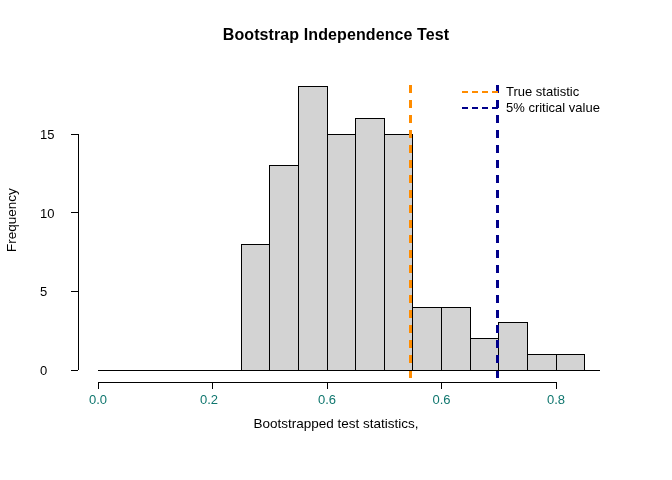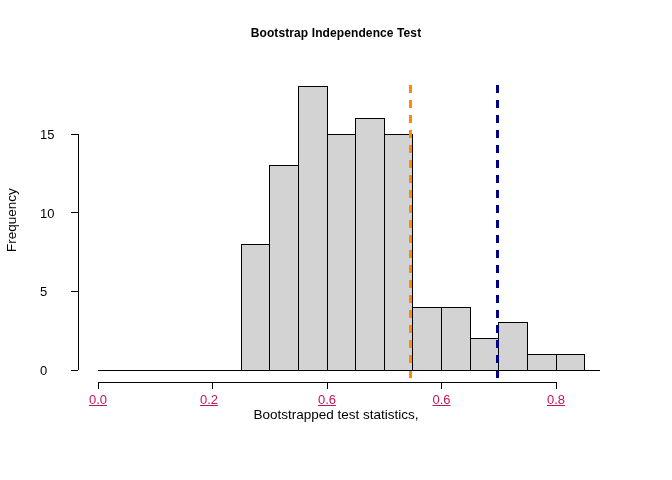--- a/index.html
+++ b/index.html
@@ -20,21 +20,21 @@
     height: 480px;
     background: #ffffff;
   }
   
   .plot-title {
     position: absolute;
     left: 0;
     top: 26px;
     width: 672px;
     text-align: center;
-    font-size: 12px;
+    font-size: 16px;
     font-weight: bold;
     letter-spacing: 0.1px;
     color: #000000;
   }
   
   .panel {
     position: absolute;
     left: 0;
     top: 0;
     width: 672px;
@@ -45,44 +45,43 @@
     left: 0;
     top: 0;
     width: 672px;
     height: 480px;
     display: block;
   }
   
   .xtick-label {
     position: absolute;
     font-size: 13px;
-    color: #be185d;
+    color: #0f766e;
     text-align: left;
     transform: translateX(-50%);
     white-space: nowrap;
-    text-decoration: underline;
   }
   .ytick-label {
     position: absolute;
     font-size: 13px;
     color: #000000;
     transform: translateY(-50%);
     white-space: nowrap;
   }
   
   .xlab {
     position: absolute;
     left: 0;
     width: 672px;
     text-align: center;
     font-size: 13.5px;
     color: #000000;
     white-space: nowrap;
   }
-  .xlab-line1 { top: 407px; }
+  .xlab-line1 { top: 416px; }
   .xlab-line2 { top: 434px; }
   .ylab {
     position: absolute;
     left: 4px;
     top: 252px;
     font-size: 13.5px;
     color: #000000;
     transform-origin: left top;
     transform: rotate(-90deg);
     white-space: nowrap;
@@ -171,14 +170,24 @@
         <div class="ytick-label" style="left: 40px; width: 22px; top: 370px;">0</div>
         <div class="ytick-label" style="left: 40px; width: 22px; top: 291.333px;">5</div>
         <div class="ytick-label" style="left: 40px; width: 22px; top: 212.667px;">10</div>
         <div class="ytick-label" style="left: 40px; width: 22px; top: 134px;">15</div>
       </div>
   </div>
 
   <div class="xlab xlab-line1">Bootstrapped test statistics,</div>
   <div class="ylab">Frequency</div>
 
+  <div class="legend">
+    <div class="legend-row">
+      <span class="legend-swatch" style="border-top-color: rgb(255, 140, 0);"></span>
+      <span class="legend-text">True statistic</span>
+    </div>
+    <div class="legend-row">
+      <span class="legend-swatch" style="border-top-color: rgb(0, 0, 139);"></span>
+      <span class="legend-text">5% critical value</span>
+    </div>
+  </div>
 
 </div>
 
 </body></html>

